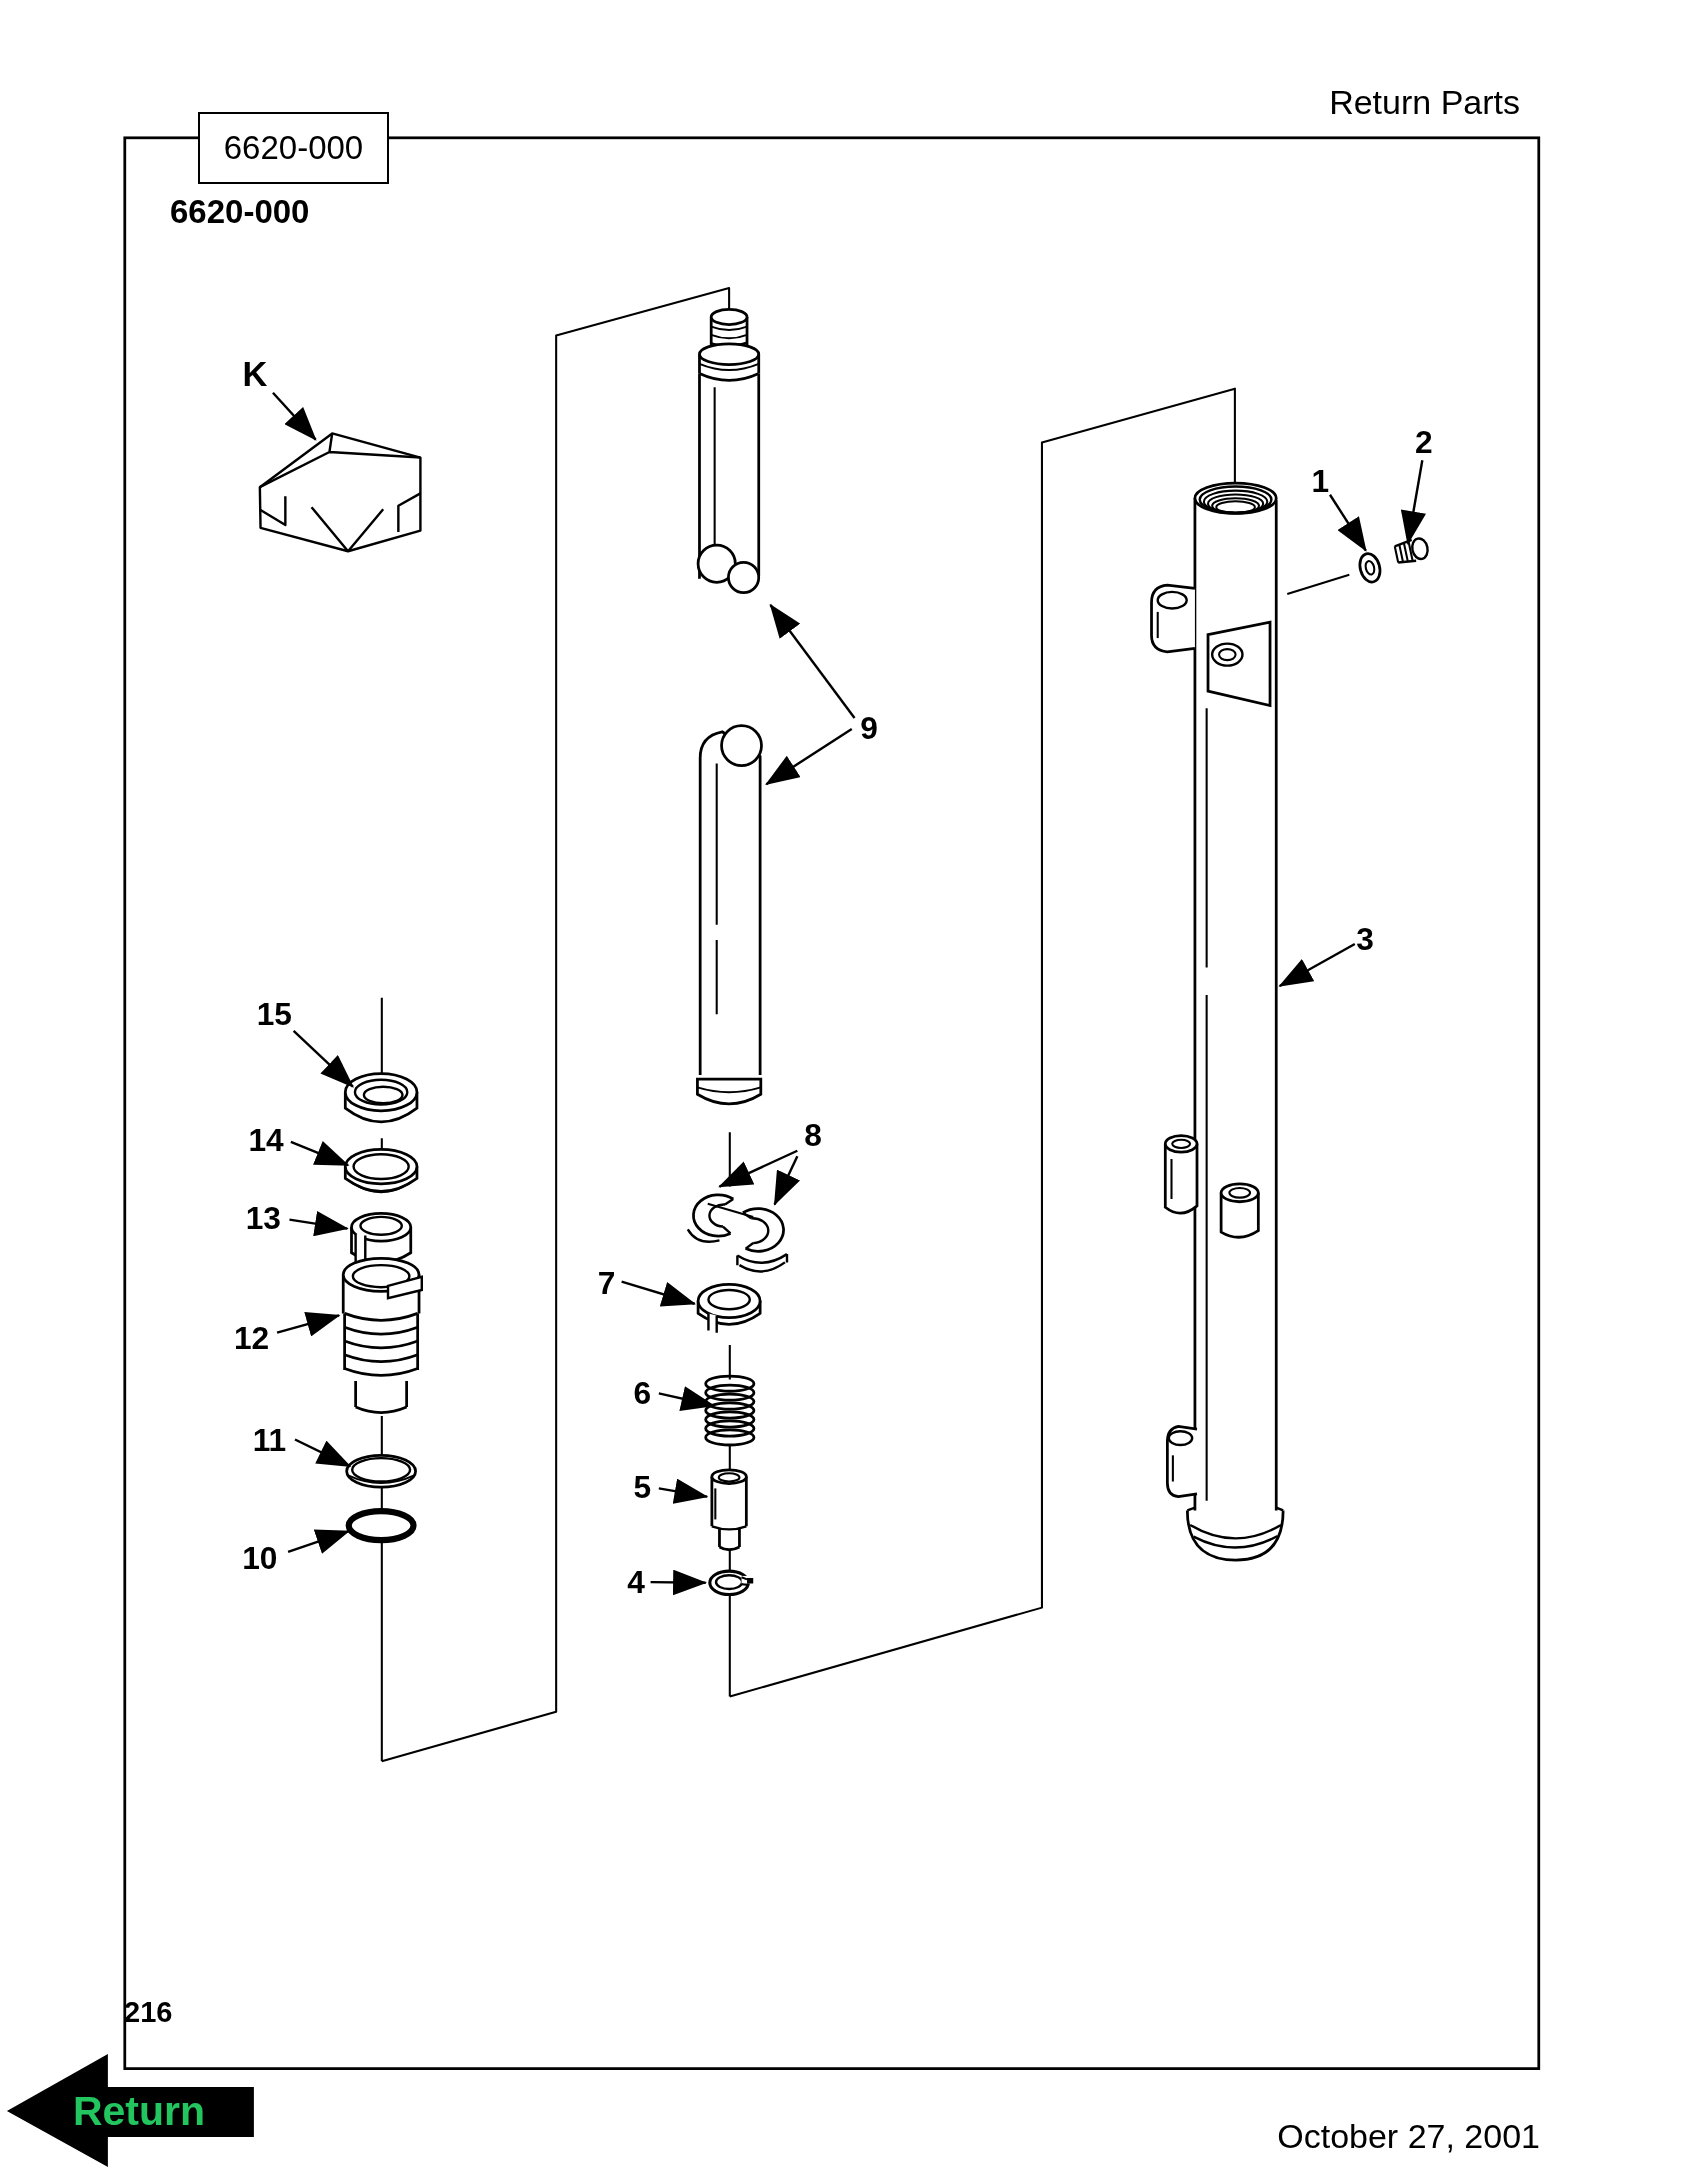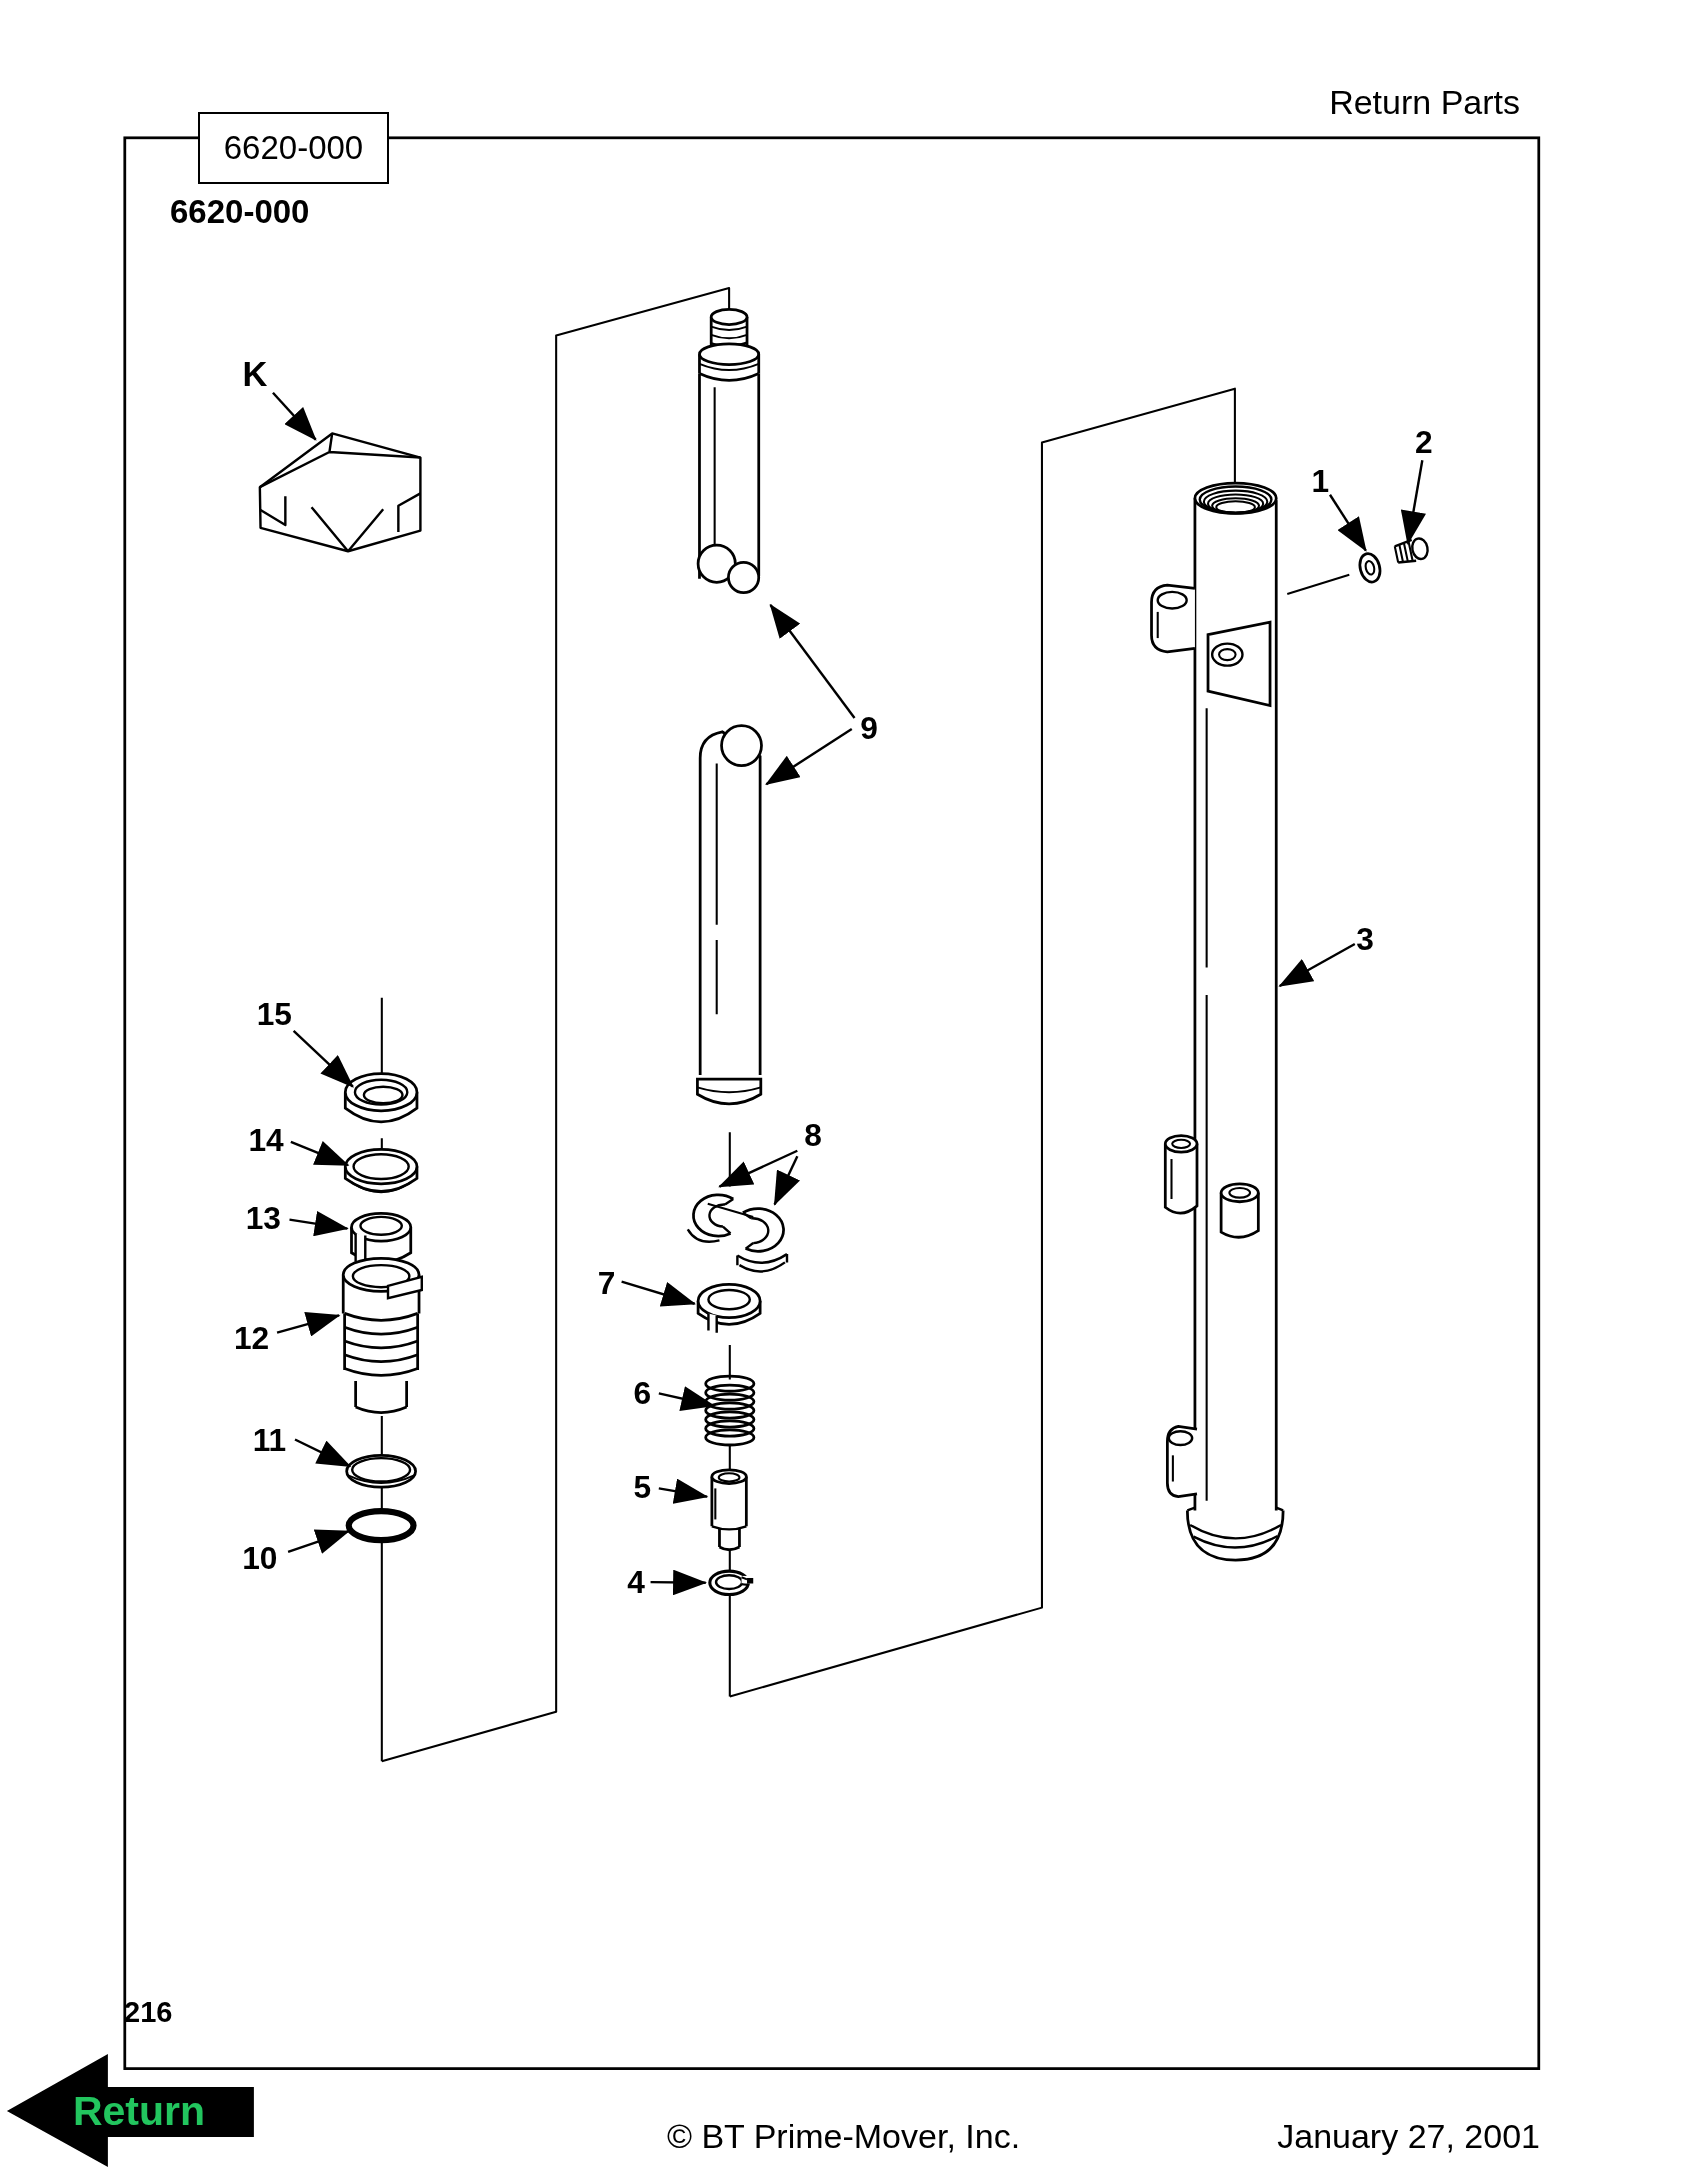--- a/index.html
+++ b/index.html
@@ -248,21 +248,20 @@
     </g>
   </svg>
 
   <div class="abs doc-box">
     <span>6620-000</span>
   </div>
   <div class="abs doc-bold">6620-000</div>
   <div class="abs brand">Return Parts</div>
 
   <div class="abs pageno">216</div>
-  <div class="abs copyright">© BT Prime-Mover, Inc.</div>
-  <div class="abs date">January 27, 2001</div>
+  <div class="abs date">October 27, 2001</div>
 
   <div class="abs return-btn">
     <span>Return</span>
   </div>
 
 </div>
 
 
 </body></html>

